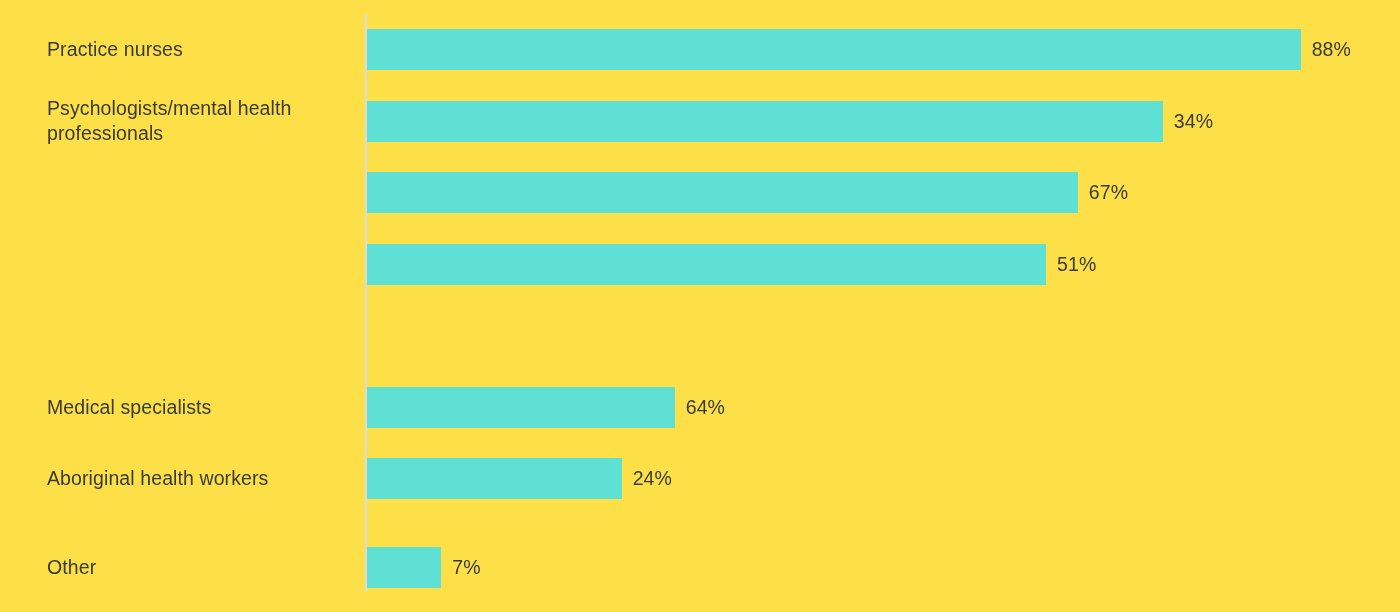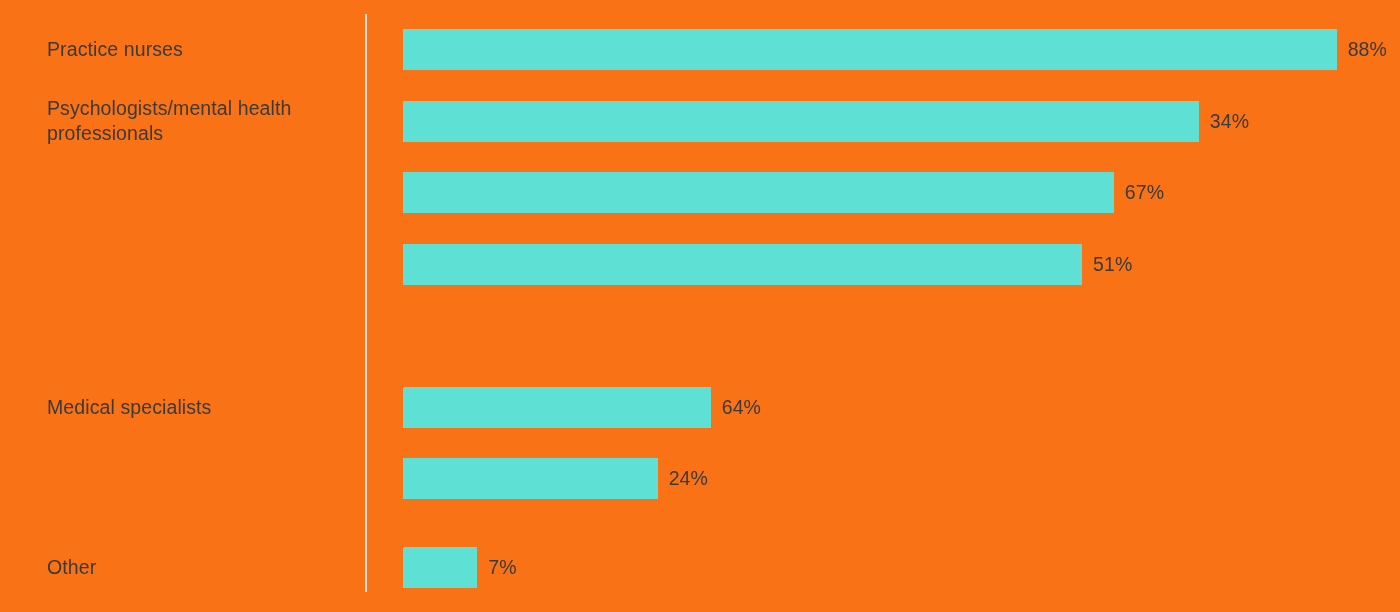--- a/index.html
+++ b/index.html
@@ -61,41 +61,40 @@
     letter-spacing: 0.1px;
     white-space: pre-line;
   }
 
   .bar-wrap {
     position: absolute;
     left: 367px;
     display: flex;
     align-items: flex-start;
     height: 41px;
-    padding-left: 36px;
   }
 
   .bar {
     height: 41px;
     background: #5fe0d4;
   }
 
   .bar-value {
     font-size: 19.5px;
     line-height: 41px;
     color: #3a3a3a;
     margin-left: 11px;
     white-space: nowrap;
     letter-spacing: 0.1px;
   }
 </style>
 </head>
 <body>
 
-<div id="chart-root" style="background: #f97316;">
+<div id="chart-root" style="background: #fde047;">
 
   <div id="axis-line" style="background: rgb(220, 220, 220);"></div>
 
   <div id="plot-area">
 
     <div class="bar-row" style="top:14px;">
       <div class="cat-label" style="color: rgb(58, 58, 58);">Practice nurses</div>
       <div class="bar-wrap">
         <div class="bar" style="width: 933.68px; background: rgb(95, 224, 212);"></div>
         <div class="bar-value" style="color: rgb(58, 58, 58);">88%</div>
@@ -130,20 +129,21 @@
 
     <div class="bar-row" style="top:371.5px;">
       <div class="cat-label" style="color: rgb(58, 58, 58);">Medical specialists</div>
       <div class="bar-wrap">
         <div class="bar" style="width: 307.69px; background: rgb(95, 224, 212);"></div>
         <div class="bar-value" style="color: rgb(58, 58, 58);">64%</div>
       </div>
     </div>
 
     <div class="bar-row" style="top:443px;">
+      <div class="cat-label" style="color: rgb(58, 58, 58);">Aboriginal health workers</div>
       <div class="bar-wrap">
         <div class="bar" style="width: 254.64px; background: rgb(95, 224, 212);"></div>
         <div class="bar-value" style="color: rgb(58, 58, 58);">24%</div>
       </div>
     </div>
 
     <div class="bar-row" style="top:532px;">
       <div class="cat-label" style="color: rgb(58, 58, 58);">Other</div>
       <div class="bar-wrap">
         <div class="bar" style="width: 74.27px; background: rgb(95, 224, 212);"></div>

